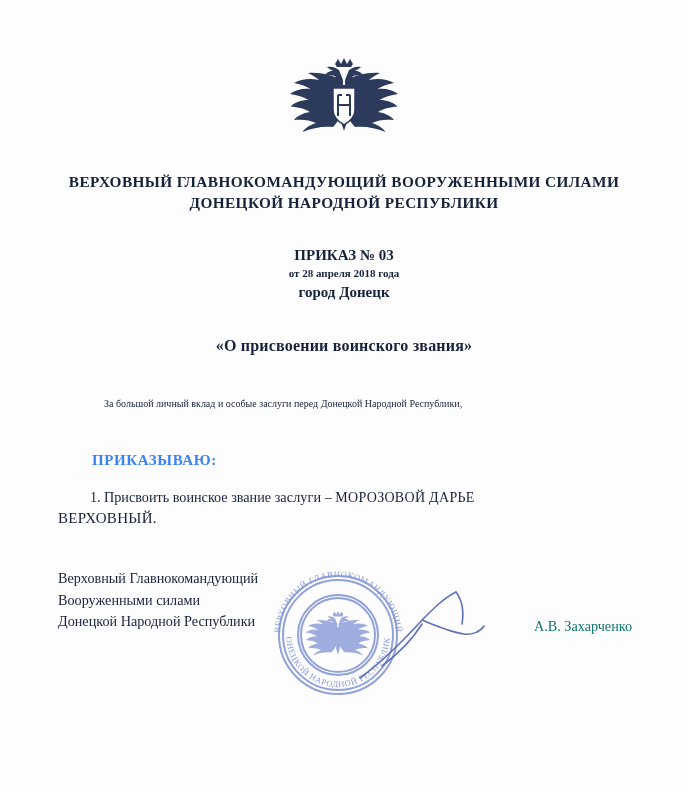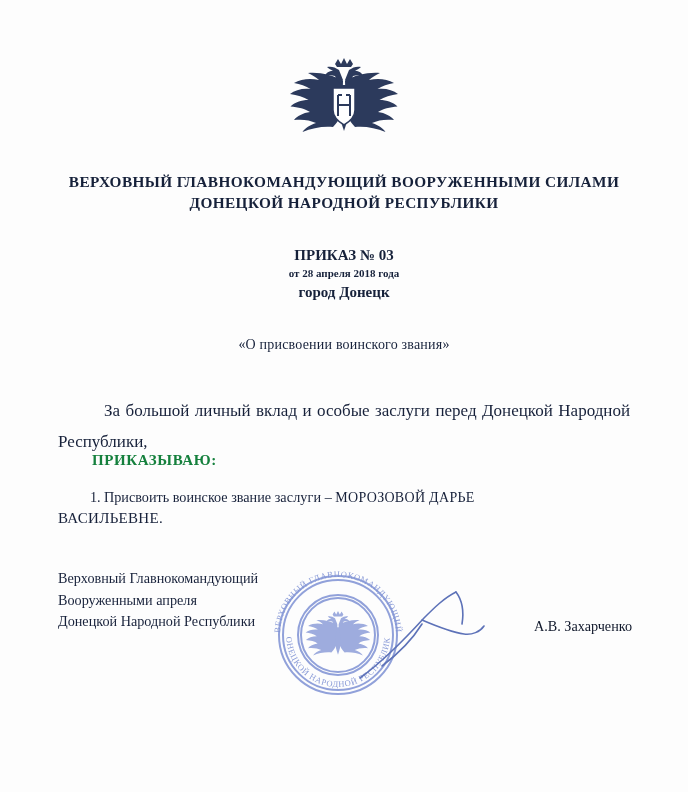--- a/index.html
+++ b/index.html
@@ -74,46 +74,46 @@
     font-weight: bold;
   }
 
   
   .subject {
     position: absolute;
     top: 337px;
     left: 0;
     width: 688px;
     text-align: center;
-    font-size: 14px;
-    font-weight: normal;
+    font-size: 16px;
+    font-weight: bold;
     color: #16213a;
     letter-spacing: 0.2px;
   }
 
   
   .para-merit {
     position: absolute;
     top: 395px;
     left: 58px;
     width: 572px;
-    font-size: 17px;
+    font-size: 10px;
     line-height: 1.85;
     text-align: justify;
     text-indent: 46px;
     color: #17213a;
   }
   .order-verb {
     position: absolute;
     top: 452px;
     left: 92px;
     font-size: 15px;
     font-weight: bold;
     letter-spacing: 0.6px;
-    color: #15803d;
+    color: #3b82f6;
   }
   .clause {
     position: absolute;
     top: 484px;
     left: 58px;
     width: 572px;
     font-size: 14.2px;
     line-height: 1.85;
     text-align: justify;
     color: #17213a;
@@ -148,21 +148,21 @@
     font-size: 14.2px;
     line-height: 1.52;
     color: #17213a;
   }
   .sign-title span { display: block; }
   .sign-name {
     position: absolute;
     top: 618px;
     right: 56px;
     font-size: 14.2px;
-    color: #0f172a;
+    color: #0f766e;
   }
 
   
   .stamp {
     position: absolute;
     top: 555px;
     left: 258px;
     width: 160px;
     height: 160px;
     pointer-events: none;
@@ -220,25 +220,25 @@
 
   <div class="subject">«О присвоении воинского звания»</div>
 
   <div class="para-merit">За большой личный вклад и особые заслуги перед Донецкой Народной Республики,</div>
 
   <div class="order-verb">ПРИКАЗЫВАЮ:</div>
 
   <div class="clause">
     <span class="num">1.</span><span>Присвоить воинское звание</span><span>&nbsp;</span><span class="rank">заслуги</span><span>&nbsp;</span><span>–</span><span>&nbsp;</span><span class="name">МОРОЗОВОЙ ДАРЬЕ</span>
   </div>
-  <div class="clause-line2">ВАСИЛЬЕВНЕ.</div>
+  <div class="clause-line2">ВЕРХОВНЫЙ.</div>
 
   <div class="sign-title">
     <span>Верховный Главнокомандующий</span>
-    <span>Вооруженными апреля</span>
+    <span>Вооруженными силами</span>
     <span>Донецкой Народной Республики</span>
   </div>
   <div class="sign-name">А.В. Захарченко</div>
 
   <div class="stamp">
     <svg viewBox="0 0 160 160" width="160" height="160" aria-hidden="true">
       <defs>
         <path id="arcTop" d="M 22 80 A 58 58 0 0 1 138 80"></path>
         <path id="arcBottom" d="M 28 80 A 52 52 0 0 0 132 80"></path>
       </defs>

